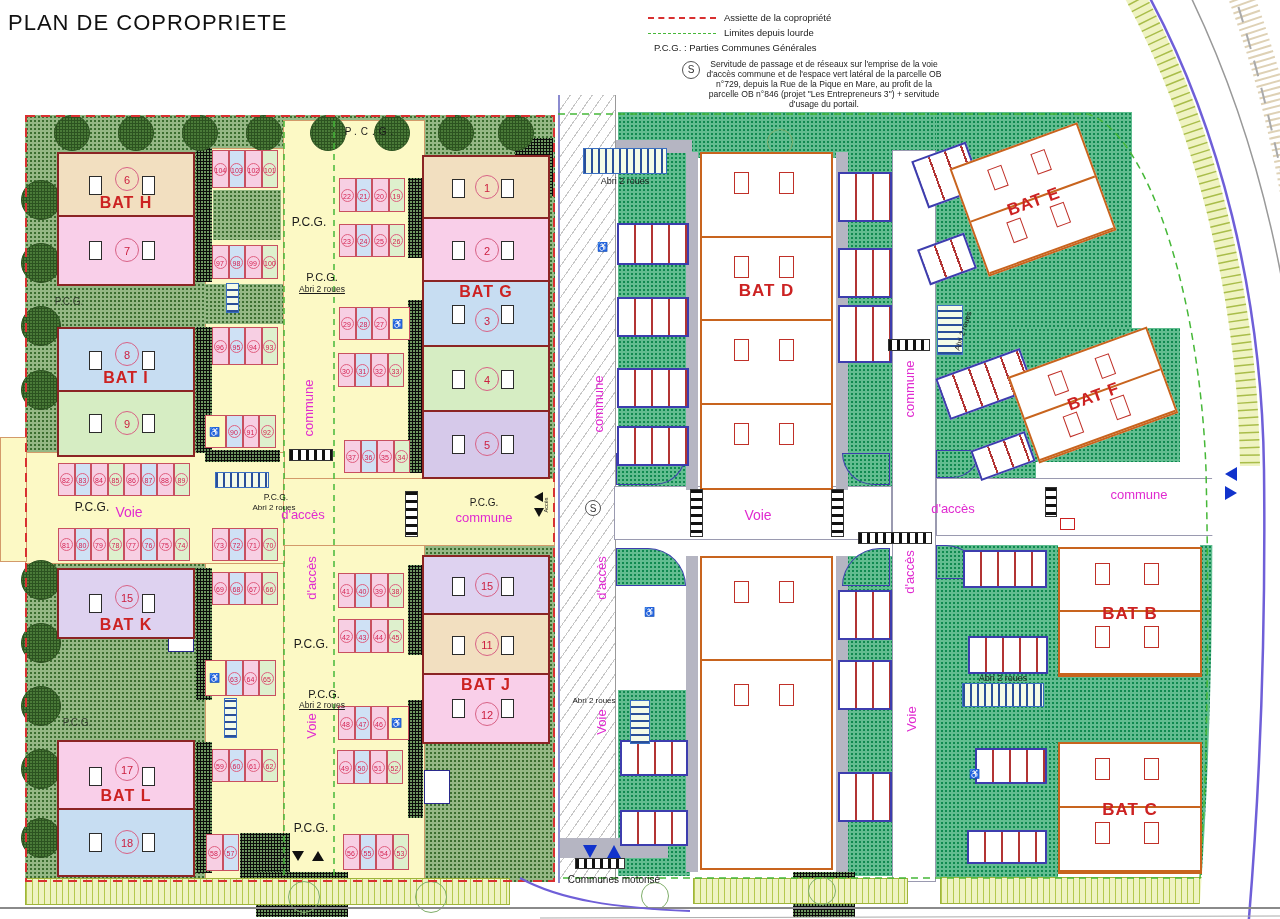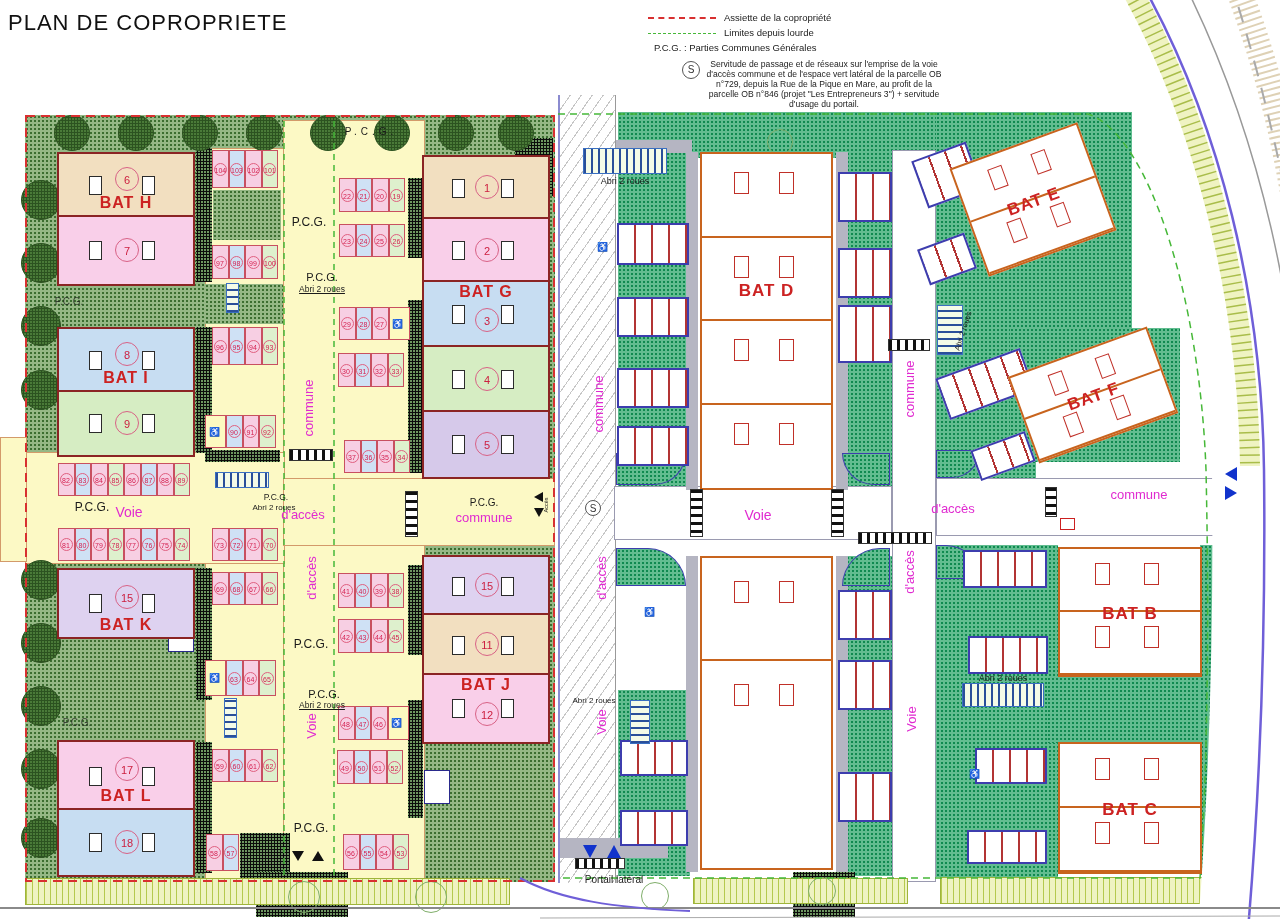--- a/index.html
+++ b/index.html
@@ -711,21 +711,21 @@
       <div class="abs lab" style="left: 594px; top: 700px; font-size: 8px; color: rgb(26, 26, 26);">Abri 2 roues</div>
       <div class="abs lab" style="left: 601px; top: 722px; font-size: 13px; color: rgb(224, 42, 208); transform: translate(-50%, -50%) rotate(-90deg);">Voie</div>
       <div class="abs lab" style="left: 758px; top: 515px; font-size: 14px; color: rgb(224, 42, 208);">Voie</div>
       <div class="abs lab" style="left: 909px; top: 389px; font-size: 13px; color: rgb(224, 42, 208); transform: translate(-50%, -50%) rotate(-90deg);">commune</div>
       <div class="abs lab" style="left: 909px; top: 572px; font-size: 13px; color: rgb(224, 42, 208); transform: translate(-50%, -50%) rotate(-90deg);">d'accès</div>
       <div class="abs lab" style="left: 911px; top: 719px; font-size: 13px; color: rgb(224, 42, 208); transform: translate(-50%, -50%) rotate(-90deg);">Voie</div>
       <div class="abs lab" style="left: 953px; top: 508px; font-size: 13px; color: rgb(224, 42, 208);">d'accès</div>
       <div class="abs lab" style="left: 1139px; top: 494px; font-size: 13px; color: rgb(224, 42, 208);">commune</div>
       <div class="abs lab" style="left: 963px; top: 331px; font-size: 7.5px; color: rgb(26, 26, 26); transform: translate(-50%, -50%) rotate(-72deg);">Abri 2 roues</div>
       <div class="abs lab" style="left: 1003px; top: 678px; font-size: 9px; color: rgb(26, 26, 26);">Abri 2 roues</div>
-      <div class="abs lab" style="left: 614px; top: 879px; font-size: 10px; color: rgb(26, 26, 26);">Portail latéral</div>
+      <div class="abs lab" style="left: 614px; top: 879px; font-size: 10px; color: rgb(26, 26, 26);">Communes motorisé</div>
     </div>
 
   <div id="legend">
     <div class="leg-row"><span class="dash-red"></span><span>Assiette de la copropriété</span></div>
     <div class="leg-row"><span class="dash-green"></span><span>Limites depuis lourde</span></div>
     <div class="leg-row" style="margin-left:6px"><span>P.C.G. : Parties Communes Générales</span></div>
     <div class="scirc leg-s">S</div>
     <div class="serv">Servitude de passage et de réseaux sur l'emprise de la voie d'accès commune et de l'espace vert latéral de la parcelle OB n°729, depuis la Rue de la Pique en Mare, au profit de la parcelle OB n°846 (projet "Les Entrepreneurs 3") + servitude d'usage du portail.</div>
   </div>
 </div>

